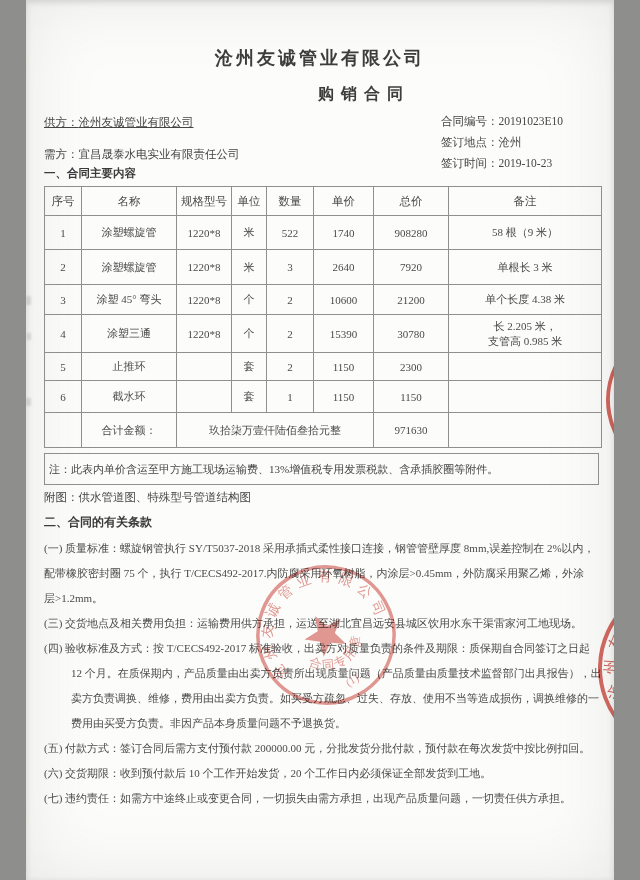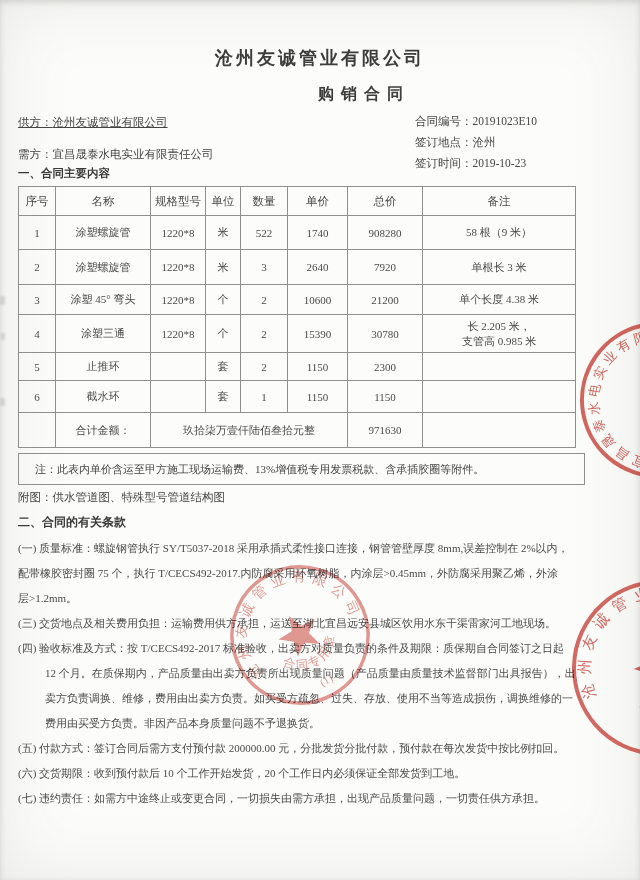--- a/index.html
+++ b/index.html
@@ -1,17 +1,17 @@
 <!DOCTYPE html>
 <html style="--seal-red: #cc453c;"><head>
 <meta charset="utf-8">
 <style>
   html,body{margin:0;padding:0;background:#8e8e8c;}
   .page{
-    position:relative;width:640px;height:880px;margin:0 auto;
+    position:relative;width:588px;height:880px;margin:0 auto;
     background:#fcfcfa;overflow:hidden;
     font-family:"Liberation Serif","DejaVu Serif",serif;
     color:#454545;
     box-shadow:inset 0 0 70px rgba(110,110,105,.14), inset 0 2px 6px rgba(110,110,105,.25);
   }
   .doc-title{position:absolute;top:46px;left:0;width:100%;text-align:center;
     font-size:18px;font-weight:600;letter-spacing:3px;color:#3d3d3d;margin:0;}
   .doc-subtitle{position:absolute;top:84px;left:0;width:100%;text-align:center;
     font-size:16px;font-weight:600;letter-spacing:7px;color:#3d3d3d;margin:0;padding-left:44px;}
   .party{position:absolute;left:18px;font-size:11.5px;white-space:nowrap;}
@@ -22,21 +22,21 @@
   .sec1{top:166px;}
   .sec2{top:514px;font-size:12px;}
   table.items{position:absolute;left:18px;top:186px;width:557px;border-collapse:collapse;
     table-layout:fixed;font-size:11px;color:#4a4a4a;}
   table.items th,table.items td{border:1px solid #8f8f8f;text-align:center;vertical-align:middle;
     padding:1px 2px;font-weight:normal;white-space:pre-line;overflow:hidden;}
   table.items th{font-size:11.5px;}
   tr.rh{height:29px;} tr.r1{height:34px;} tr.r2{height:35px;} tr.r3{height:30px;}
   tr.r4{height:38px;} tr.r5{height:28px;} tr.r6{height:32px;} tr.rt{height:35px;}
   .note-box{position:absolute;left:18px;top:453px;width:549px;height:30px;border:1px solid #8f8f8f;
-    font-size:11px;line-height:30px;padding-left:16px;white-space:nowrap;overflow:hidden;}
+    font-size:11px;line-height:30px;padding-left:4px;white-space:nowrap;overflow:hidden;}
   .attachment{position:absolute;left:18px;top:490px;font-size:11.5px;}
   .clauses{position:absolute;left:18px;top:536px;width:607px;font-size:11px;line-height:25px;color:#4a4a4a;}
   .clause{margin:0;white-space:pre-line;}
   .clause.hang{padding-left:27px;text-indent:-27px;}
   .seal{position:absolute;pointer-events:none;mix-blend-mode:multiply;}
   .seal text{fill:var(--seal-red,#cc453c);}
   .seal circle{stroke:var(--seal-red,#cc453c);fill:none;}
   .seal polygon{fill:var(--seal-red,#cc453c);}
   .seal-buyer{left:558px;top:300px;opacity:.82;transform:rotate(-55deg);}
   .seal-mid{left:200px;top:535px;opacity:.55;transform:rotate(-30deg);}

